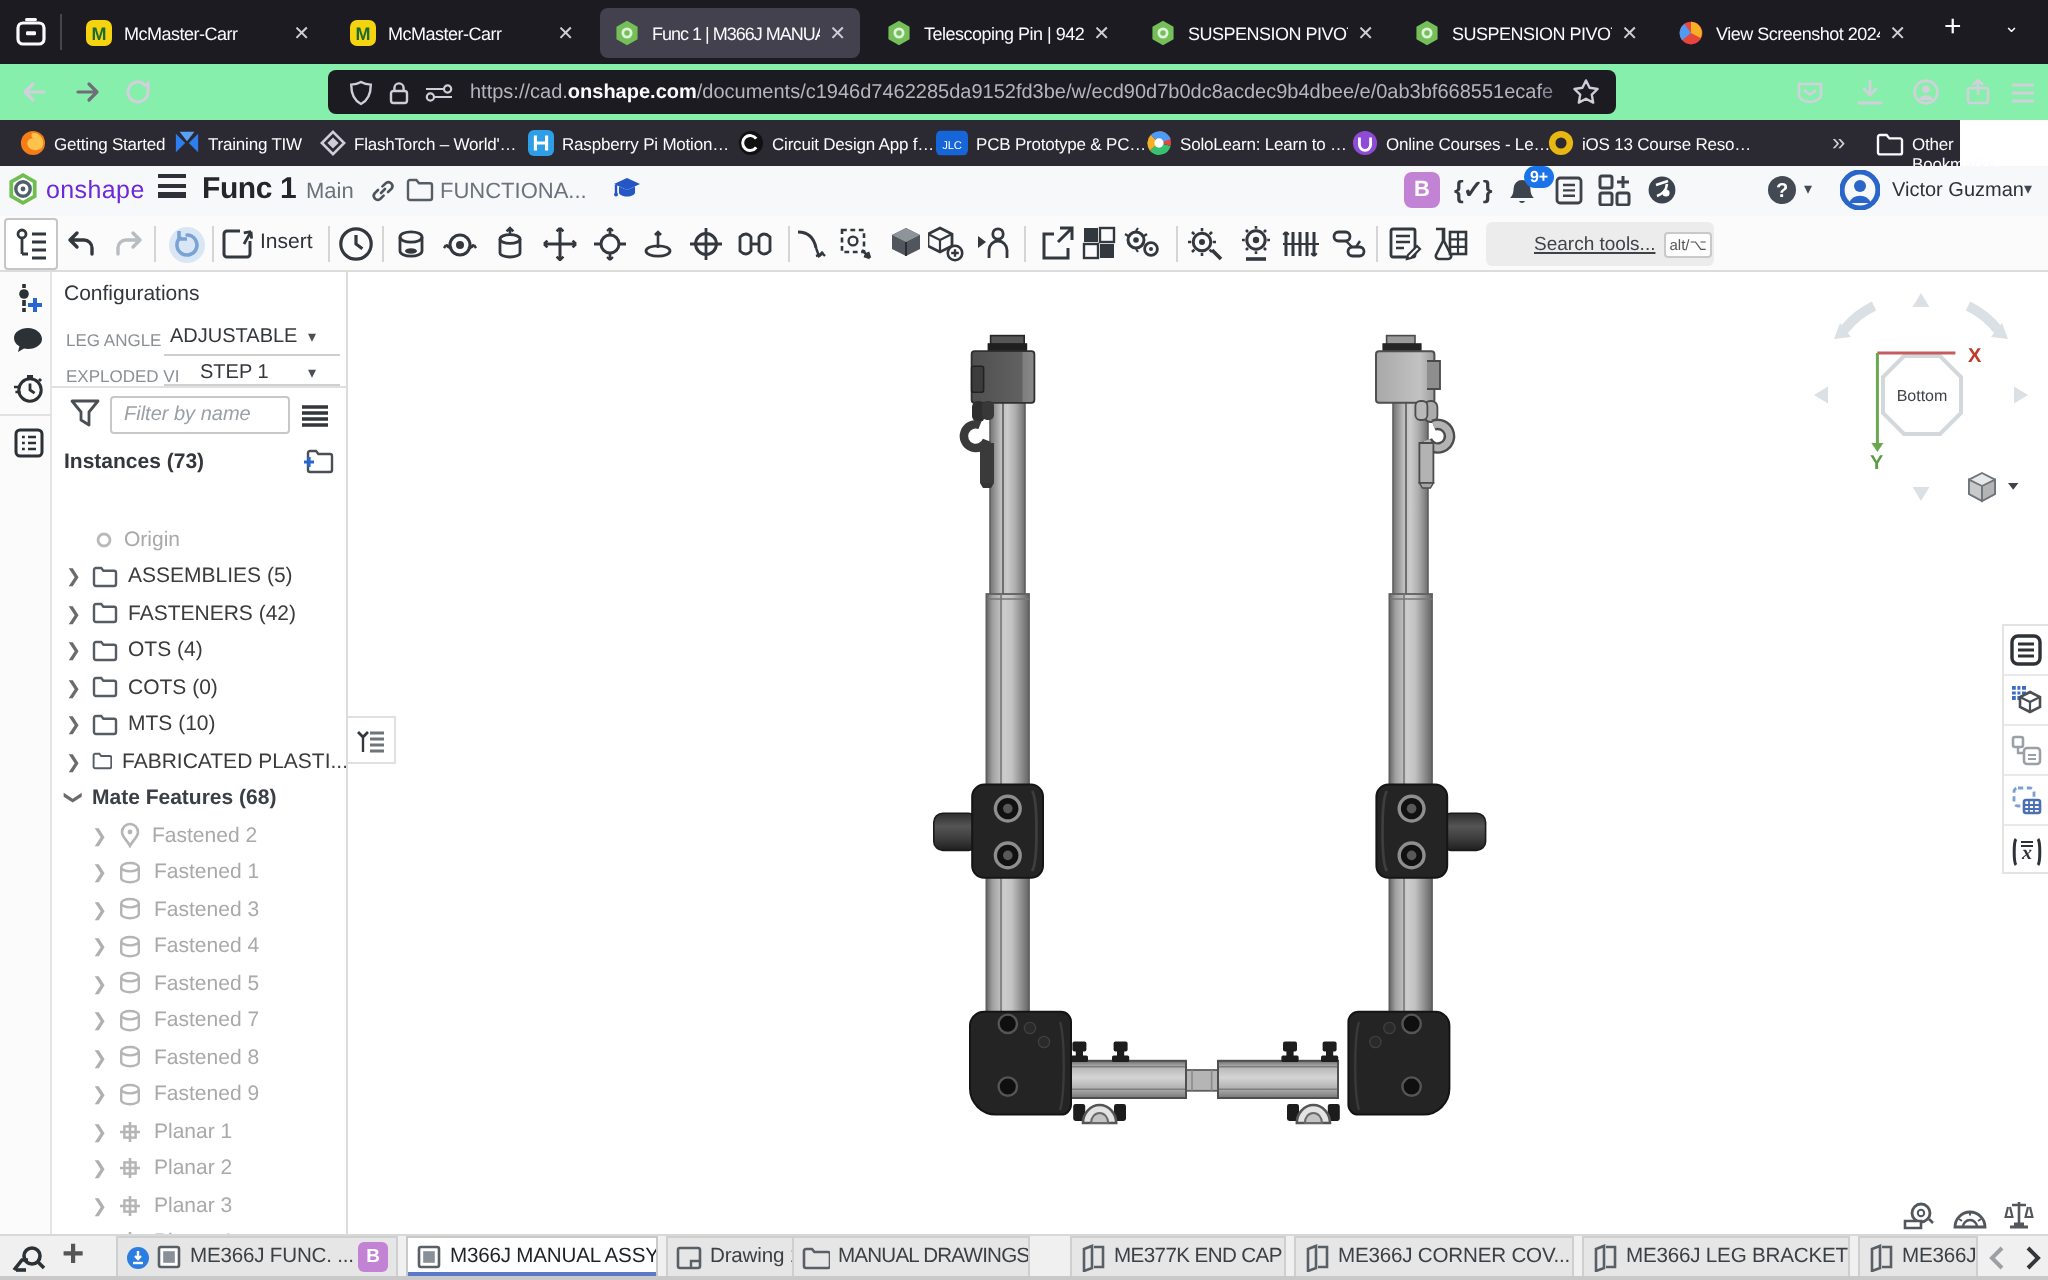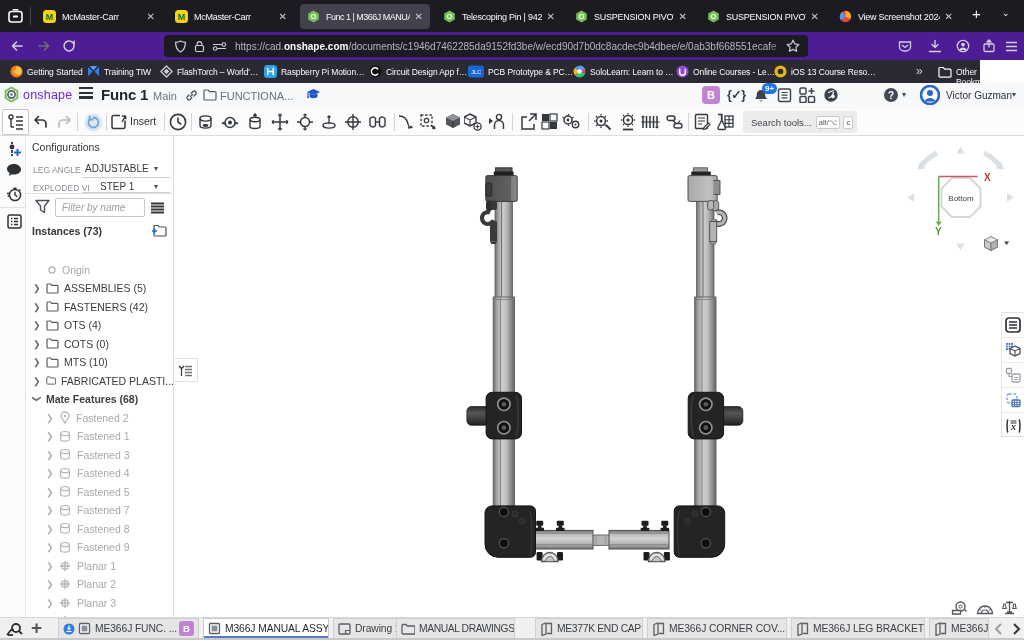--- a/index.html
+++ b/index.html
@@ -6,21 +6,21 @@
   html,body { width:1024px; height:640px; overflow:hidden; font-family:"Liberation Sans",sans-serif; }
   body { position:relative; background:#fff; }
   .abs { position:absolute; }
 
   
   #tabbar { left:0; top:0; width:1024px; height:32px; background:#1c1b22; }
   .ftab { position:absolute; top:4px; height:25px; border-radius:4px; display:flex; align-items:center; padding:0 7px; }
   .ftab .ttl { color:#fbfbfe; font-size:9px; letter-spacing:-0.25px; white-space:nowrap; overflow:hidden; margin-left:6px; flex:1; }
   .ftab .cx { color:#cfcfd8; font-size:10px; margin-left:5px; }
   .fav { width:13px; height:13px; flex:none; }
-  #navbar { left:0; top:32px; width:1024px; height:28px; background:#4c1d95; }
+  #navbar { left:0; top:32px; width:1024px; height:28px; background:#86efac; }
   #urlfield { position:absolute; left:164px; top:3px; width:644px; height:22px; background:#1c1b22; border-radius:4px; display:flex; align-items:center; color:#b6b4be; font-size:10px; }
   #bookbar { left:0; top:60px; width:980px; height:23px; background:#2b2a33; font-size:8.5px; color:#fbfbfe; letter-spacing:-0.1px; }
   .bm { position:absolute; top:0; height:23px; display:flex; align-items:center; white-space:nowrap; }
   .bm .bi { width:13px; height:13px; margin-right:4px; border-radius:3px; flex:none; }
 
   
   #osheader { left:0; top:83px; width:1024px; height:25px; background:#f7f8f9; }
   #ostoolbar { left:0; top:108px; width:1024px; height:28px; background:#fbfbfc; border-bottom:1px solid #dcdcdc; }
   .sep { position:absolute; top:5px; height:18px; width:1px; background:#d5d5d5; }
 
@@ -412,21 +412,21 @@
       <path d="M4 5h7M4 8h7M4 11h4" stroke="#33383e" stroke-width="1.2"></path>
       <path d="M10 14.5l4.5-4.5 1.5 1.5-4.5 4.5-2 .5z" fill="#fff" stroke="#33383e" stroke-width="1.1"></path>
     </svg>
   <svg class="abs" style="left:716px;top:5px" width="18" height="18" viewBox="0 0 18 18">
       <path d="M5 1.5h4v6l3.5 7a1.5 1.5 0 0 1-1.4 2H6.4A1.5 1.5 0 0 1 5 14.5l3.5-7v-6z" fill="none" stroke="#33383e" stroke-width="1.3" transform="translate(-3,0)"></path>
       <rect x="9" y="3" width="8" height="11" fill="#fff" stroke="#33383e" stroke-width="1.3"></rect>
       <path d="M9 6.7h8M9 10.4h8M13 3v11" stroke="#33383e" stroke-width="1.1"></path>
     </svg>
 
   <div class="abs" style="left:743px;top:3px;width:114px;height:22px;background:#ececed;border-radius:3px;display:flex;align-items:center;white-space:nowrap;overflow:hidden;">
-    <div style="margin-left:8px;font-size:9.5px;color:#3f4348;flex:none;">Search tools...</div>
+    <div style="margin-left:24px;font-size:9.5px;color:#3f4348;flex:none;text-decoration:underline;">Search tools...</div>
     <div style="margin-left:4px;flex:none;height:13px;background:#fdfdfd;border:1px solid #c9c9c9;border-radius:2px;font-size:7.5px;color:#555;display:flex;align-items:center;padding:0 2px;">alt/⌥</div>
     <div style="margin-left:3px;flex:none;height:13px;width:10px;background:#fdfdfd;border:1px solid #c9c9c9;border-radius:2px;font-size:7.5px;color:#555;display:flex;align-items:center;justify-content:center;">c</div>
   </div>
 </div>
 <div class="abs" id="main">
   <div id="leftstrip">
     <svg class="abs" style="left:7px;top:5px" width="15" height="16" viewBox="0 0 15 16">
         <path d="M5 1v2M5 13v2" stroke="#2c3136" stroke-width="1.8"></path>
         <circle cx="5" cy="6" r="2.4" fill="#2c3136"></circle>
         <path d="M5 9v3" stroke="#2c3136" stroke-width="1.8"></path>

